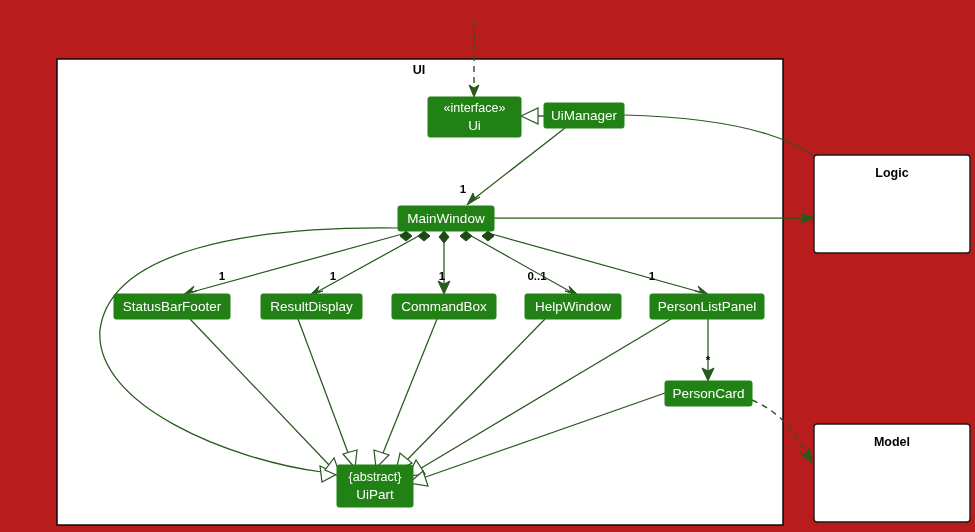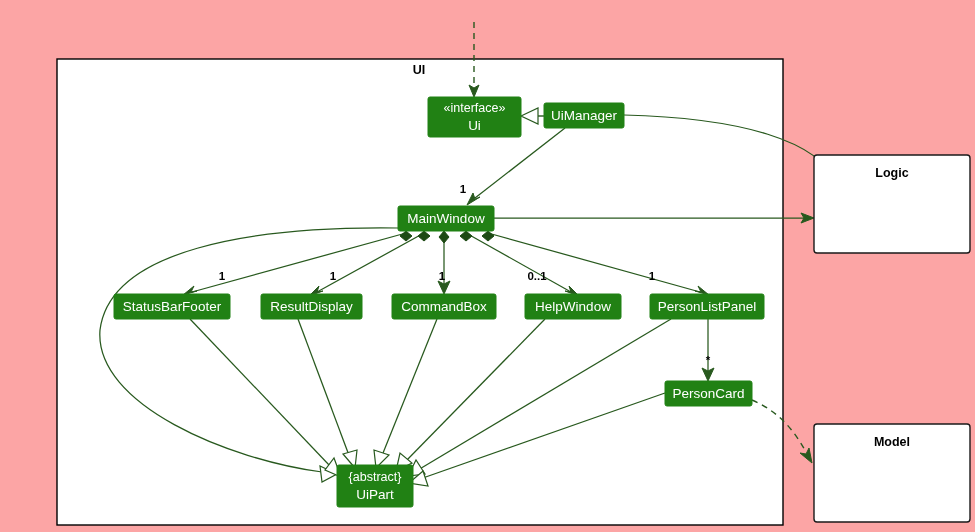--- a/index.html
+++ b/index.html
@@ -7,21 +7,21 @@
     padding: 0;
     background: #ffffff;
   }
   body {
     font-family: "Liberation Sans", sans-serif;
   }
   #diagram-root {
     position: relative;
     width: 975px;
     height: 532px;
-    background: #fca5a5;
+    background: #b91c1c;
     overflow: hidden;
   }
   svg#uml-canvas {
     position: absolute;
     left: 0;
     top: 0;
     width: 975px;
     height: 532px;
   }
   .cls-box-rect {

